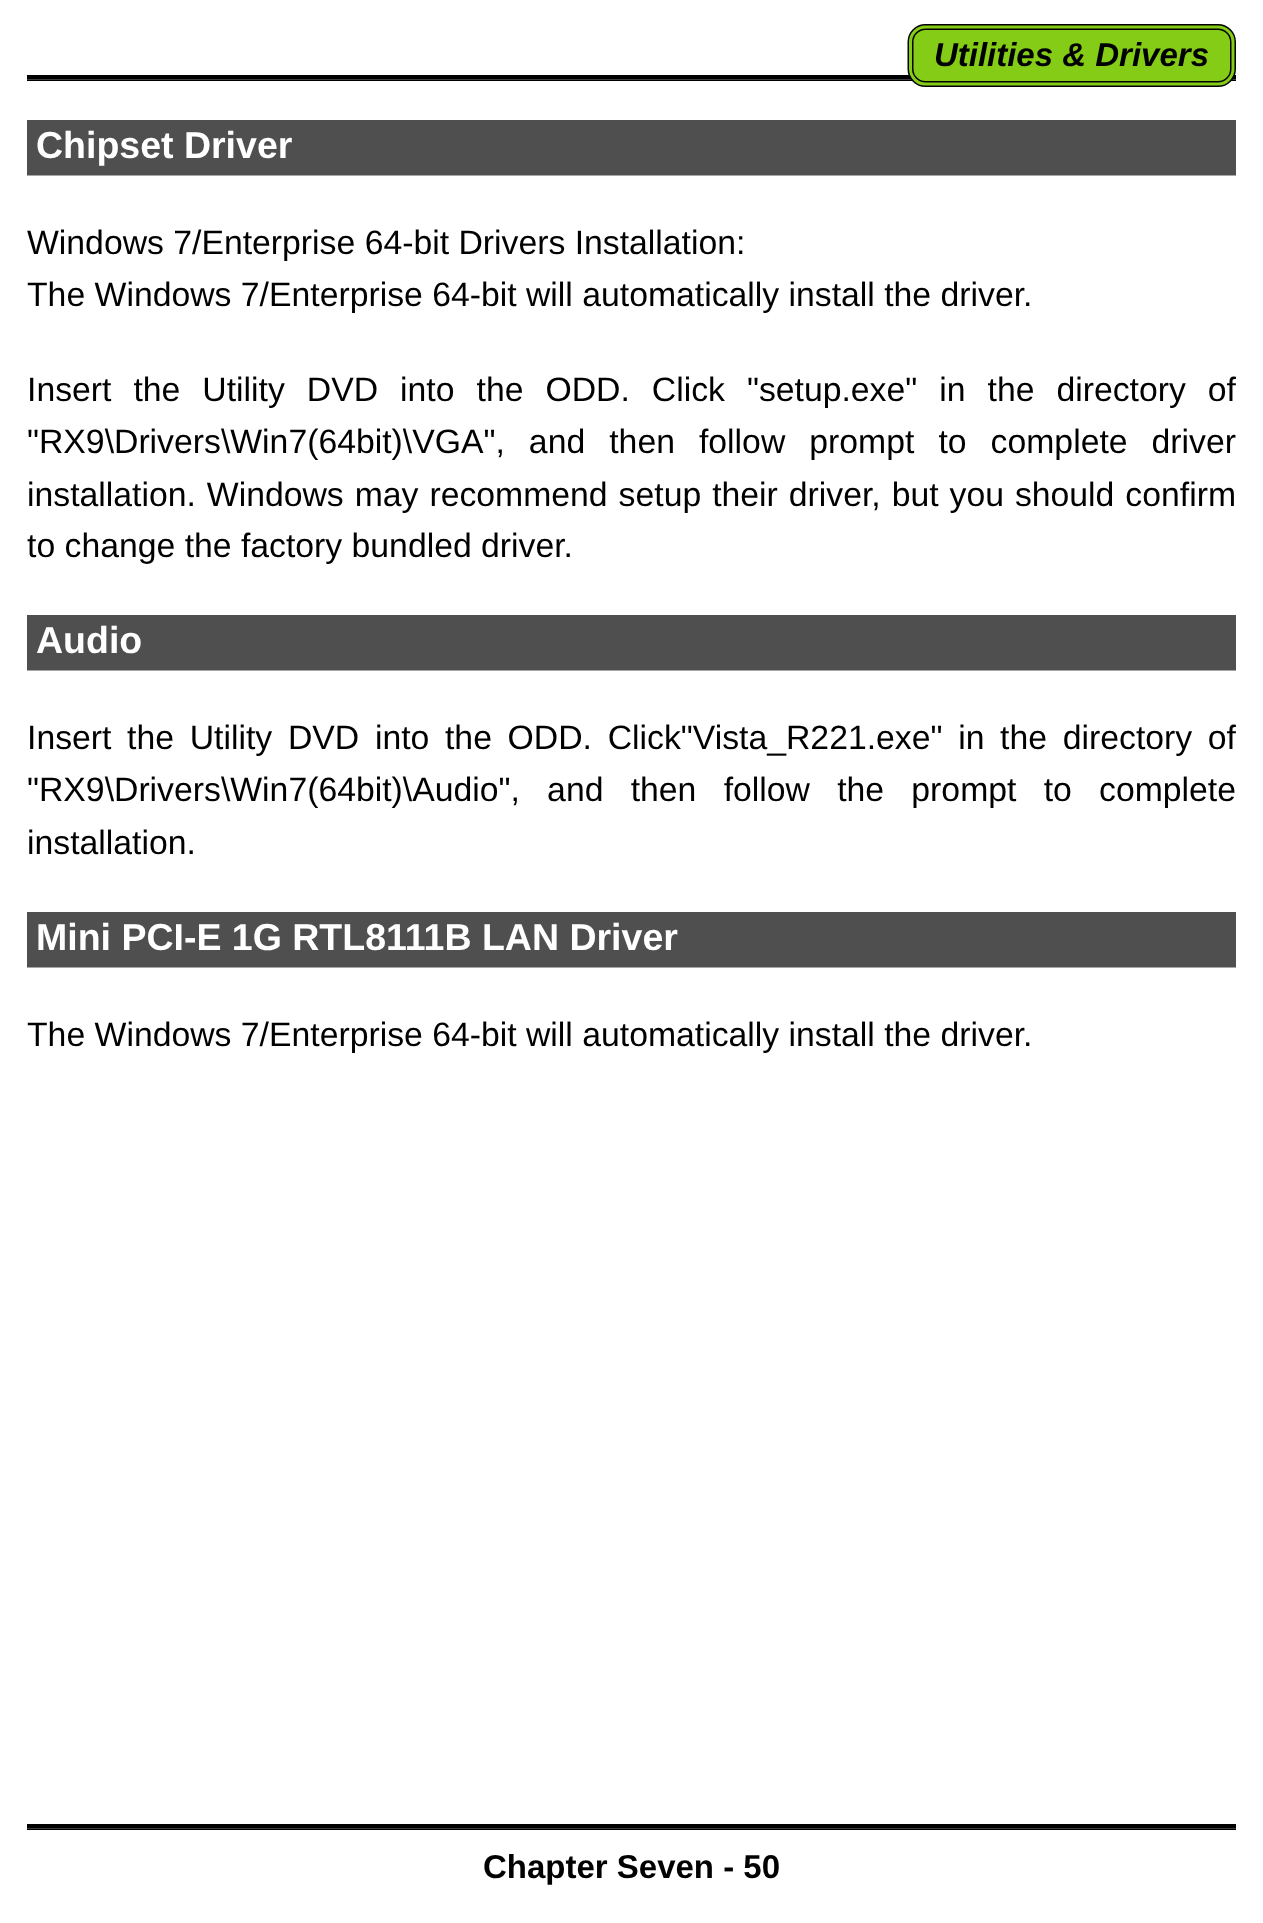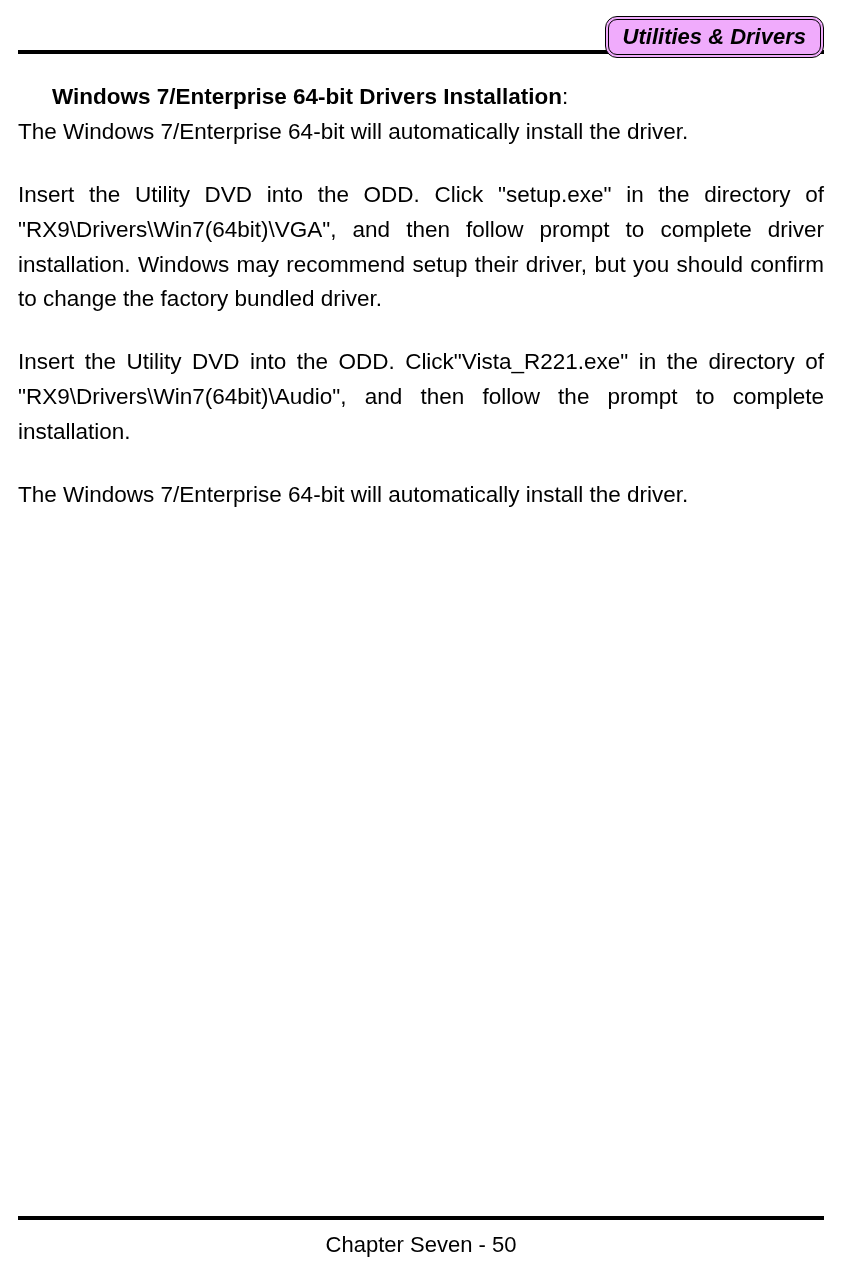--- a/index.html
+++ b/index.html
@@ -12,21 +12,21 @@
     position: relative;
     padding: 18px 18px 0 18px;
   }
   .header-box {
     position: absolute;
     top: 16px;
     right: 18px;
     border: 4px double #000;
     border-radius: 12px;
     padding: 4px 14px;
-    background: #f0abfc;
+    background: #84cc16;
     z-index: 2;
   }
   .header-box span {
     font-weight: bold;
     font-style: italic;
     font-size: 22px;
   }
   .top-rule {
     position: absolute;
     top: 50px;
@@ -50,56 +50,59 @@
     font-size: 25px;
     padding: 3px 6px 5px 6px;
     margin-bottom: 28px;
   }
   .para {
     font-size: 22.5px;
     line-height: 1.55;
     margin-bottom: 28px;
   }
   .para.justify { text-align: justify; }
-  .bold { font-weight: bold; margin-left: 34px; }
+  .bold { font-weight: normal; }
   .bottom-rule {
     position: absolute;
     left: 18px;
     right: 18px;
     bottom: 62px;
     height: 4px;
     border-top: 3px solid #000;
     border-bottom: 1px solid #000;
   }
   .footer {
     position: absolute;
     left: 0; right: 0;
     bottom: 24px;
     text-align: center;
-    font-weight: normal;
+    font-weight: bold;
     font-size: 22px;
   }
 </style>
 </head>
 <body>
 
 <div class="header-box">
   <span>Utilities &amp; Drivers</span>
 </div>
 <div class="top-rule"></div>
 
 <div class="content">
 
+  <div class="section-header">Chipset Driver</div>
   <div class="para">
     <span class="bold">Windows 7/Enterprise 64-bit Drivers Installation</span><span>:</span><br>
     <span>The Windows 7/Enterprise 64-bit will automatically install the driver.</span>
   </div>
 
   <div class="para justify">Insert the Utility DVD into the ODD. Click "setup.exe" in the directory of "RX9\Drivers\Win7(64bit)\VGA", and then follow prompt to complete driver installation. Windows may recommend setup their driver, but you should confirm to change the factory bundled driver.</div>
 
+  <div class="section-header">Audio</div>
   <div class="para justify">Insert the Utility DVD into the ODD. Click"Vista_R221.exe" in the directory of "RX9\Drivers\Win7(64bit)\Audio", and then follow the prompt to complete installation.</div>
 
+  <div class="section-header">Mini PCI-E 1G RTL8111B LAN Driver</div>
   <div class="para">The Windows 7/Enterprise 64-bit will automatically install the driver.</div>
 
 </div>
 
 <div class="bottom-rule"></div>
 <div class="footer">Chapter Seven - 50</div>
 
 </body></html>

